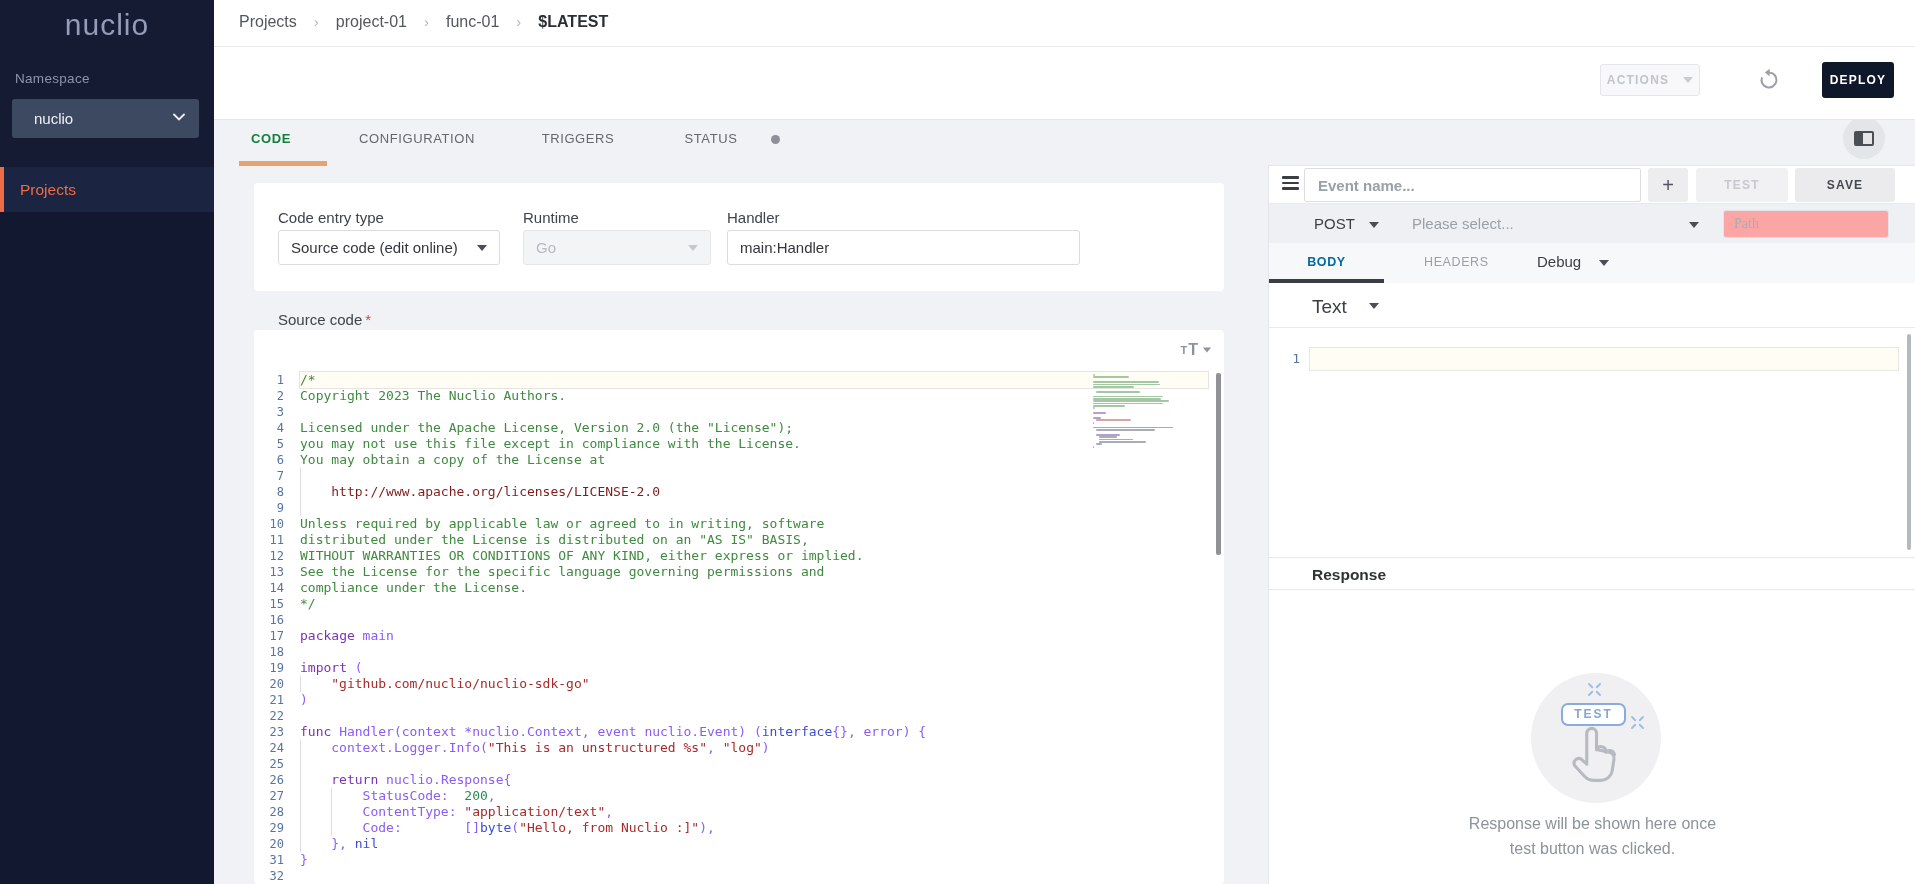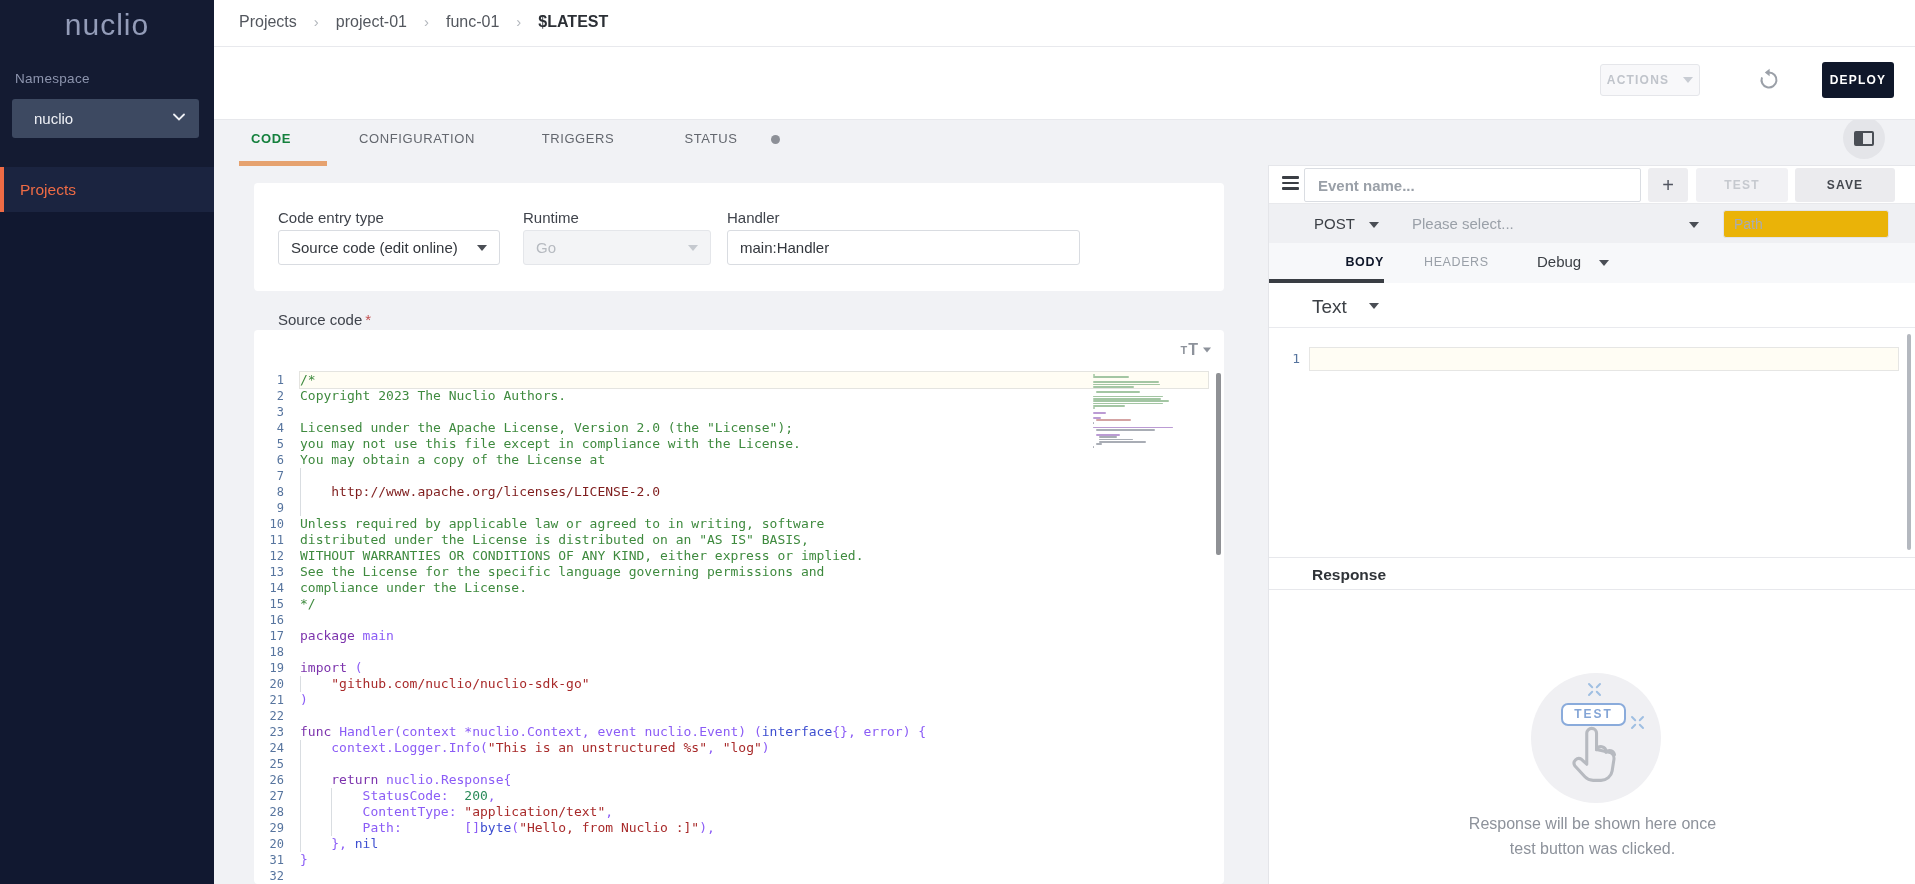--- a/index.html
+++ b/index.html
@@ -107,28 +107,28 @@
               font-weight:400; color:#515560; letter-spacing:0; }
   .test-btn-top { left:427px; top:2px; width:92px; height:34px; background:#f1f1f4; color:#c6c9cf; }
   .save-btn { left:526px; top:2px; width:100px; height:34px; background:#ebebee; color:#44484f; }
 
   .r-row2 { position:absolute; left:0; top:37px; width:647px; height:40px; background:#eff0f3;
             border-top:1px solid #e8e9ec; }
   .post-label { position:absolute; left:45px; top:11px; font-size:15px; color:#3c4046; cursor:pointer; }
   .post-caret { position:absolute; left:100px; top:18px; }
   .sel-placeholder { position:absolute; left:143px; top:11px; font-size:15px; color:#9aa0a8; cursor:pointer; }
   .sel-caret { position:absolute; left:420px; top:18px; }
-  .path-input { position:absolute; left:454px; top:6px; width:166px; height:28px; background:#eab308;
+  .path-input { position:absolute; left:454px; top:6px; width:166px; height:28px; background:#fca5a5;
                 border:1px solid #e2e3e8; border-radius:3px; font-size:14px; padding:0 10px;
-                font-family:Liberation Sans, sans-serif; color:#3c4046; }
+                font-family:Liberation Serif, serif; color:#3c4046; }
   .path-input::placeholder { color:#a8acb4; }
 
   .r-row3 { position:absolute; left:0; top:77px; width:647px; height:40px; background:#f7f8fa; }
-  .body-tab { position:absolute; left:0; top:0; width:115px; height:40px; text-align:right;
-              line-height:38px; font-size:12.5px; font-weight:700; letter-spacing:.6px; color:#0f172a;
+  .body-tab { position:absolute; left:0; top:0; width:115px; height:40px; text-align:center;
+              line-height:38px; font-size:12.5px; font-weight:700; letter-spacing:.6px; color:#0369a1;
               border-bottom:4px solid #3a3e44; cursor:pointer; }
   .headers-tab { position:absolute; left:155px; top:12px; font-size:12.5px; letter-spacing:.6px;
                  color:#9aa0a8; cursor:pointer; }
   .debug-dd { position:absolute; left:268px; top:10px; font-size:15px; color:#3c4046; cursor:pointer; }
   .debug-caret { position:absolute; left:330px; top:17px; }
 
   .r-row4 { position:absolute; left:0; top:117px; width:647px; height:45px; background:#fff;
             border-bottom:1px solid #e9eaee; }
   .text-dd { position:absolute; left:43px; top:13px; font-size:19px; color:#3c4046; cursor:pointer; }
   .text-caret { position:absolute; left:100px; top:20px; }
@@ -254,21 +254,21 @@
         <div class="code-row"><span class="ln">19</span><span class="lc"><span class="tok-kw">import</span><span class="tok-pl"> (</span></span></div>
         <div class="code-row"><span class="ln">20</span><span class="lc"><span class="ig"></span><span class="tok-str">"github.com/nuclio/nuclio-sdk-go"</span></span></div>
         <div class="code-row"><span class="ln">21</span><span class="lc"><span class="tok-pl">)</span></span></div>
         <div class="code-row"><span class="ln">22</span><span class="lc"></span></div>
         <div class="code-row"><span class="ln">23</span><span class="lc"><span class="tok-kw">func</span><span class="tok-pl"> Handler(context *nuclio.Context, event nuclio.Event) (</span><span class="tok-kw2">interface</span><span class="tok-pl">{}, error) {</span></span></div>
         <div class="code-row"><span class="ln">24</span><span class="lc"><span class="ig"></span><span class="tok-pl">context.Logger.Info(</span><span class="tok-str">"This is an unstructured %s"</span><span class="tok-pl">, </span><span class="tok-str">"log"</span><span class="tok-pl">)</span></span></div>
         <div class="code-row"><span class="ln">25</span><span class="lc"><span class="ig"></span></span></div>
         <div class="code-row"><span class="ln">26</span><span class="lc"><span class="ig"></span><span class="tok-kw">return</span><span class="tok-pl"> nuclio.Response{</span></span></div>
         <div class="code-row"><span class="ln">27</span><span class="lc"><span class="ig"></span><span class="ig"></span><span class="tok-pl">StatusCode:  </span><span class="tok-num">200</span><span class="tok-pl">,</span></span></div>
         <div class="code-row"><span class="ln">28</span><span class="lc"><span class="ig"></span><span class="ig"></span><span class="tok-pl">ContentType: </span><span class="tok-str">"application/text"</span><span class="tok-pl">,</span></span></div>
-        <div class="code-row"><span class="ln">29</span><span class="lc"><span class="ig"></span><span class="ig"></span><span class="tok-pl">Path:        []</span><span class="tok-kw2">byte</span><span class="tok-pl">(</span><span class="tok-str">"Hello, from Nuclio :]"</span><span class="tok-pl">),</span></span></div>
+        <div class="code-row"><span class="ln">29</span><span class="lc"><span class="ig"></span><span class="ig"></span><span class="tok-pl">Code:        []</span><span class="tok-kw2">byte</span><span class="tok-pl">(</span><span class="tok-str">"Hello, from Nuclio :]"</span><span class="tok-pl">),</span></span></div>
         <div class="code-row"><span class="ln">20</span><span class="lc"><span class="ig"></span><span class="tok-pl">}, </span><span class="tok-kw2">nil</span></span></div>
         <div class="code-row"><span class="ln">31</span><span class="lc"><span class="tok-pl">}</span></span></div>
         <div class="code-row"><span class="ln">32</span><span class="lc"></span></div>
       </div>
     <div class="minimap" id="minimap">
         <div class="mm" style="height: 1.8px; margin-bottom: 0.6px; margin-left: 0px; width: 2.1px; background: rgb(163, 198, 163);"></div>
         <div class="mm" style="height: 1.8px; margin-bottom: 0.6px; margin-left: 0px; width: 35.7px; background: rgb(163, 198, 163);"></div>
         <div class="mm" style="height: 1.8px; margin-bottom: 0.6px; margin-left: 0px; width: 0px; background: transparent;"></div>
         <div class="mm" style="height: 1.8px; margin-bottom: 0.6px; margin-left: 0px; width: 66.15px; background: rgb(163, 198, 163);"></div>
         <div class="mm" style="height: 1.8px; margin-bottom: 0.6px; margin-left: 0px; width: 67.2px; background: rgb(163, 198, 163);"></div>

